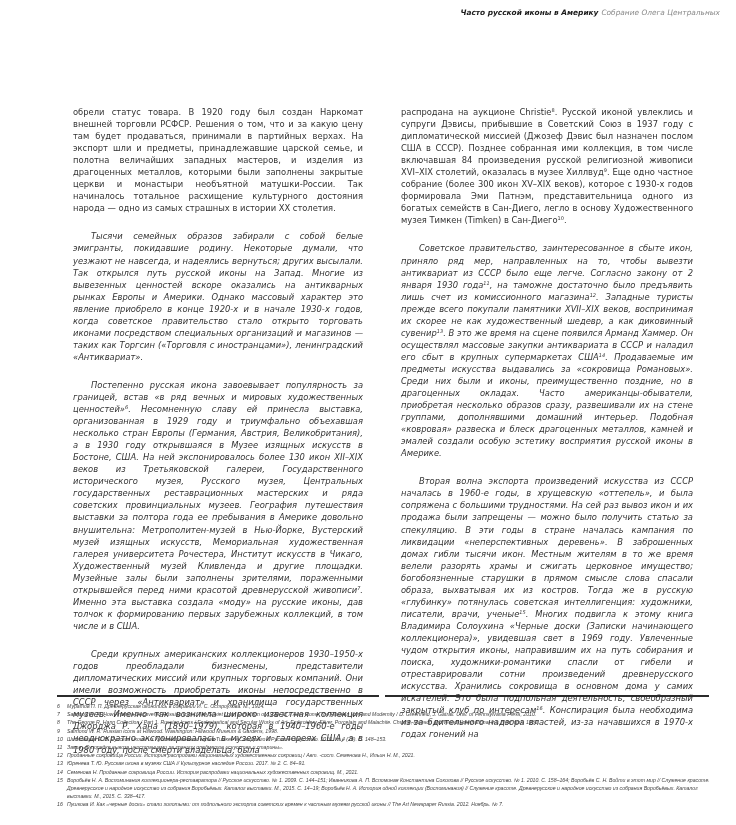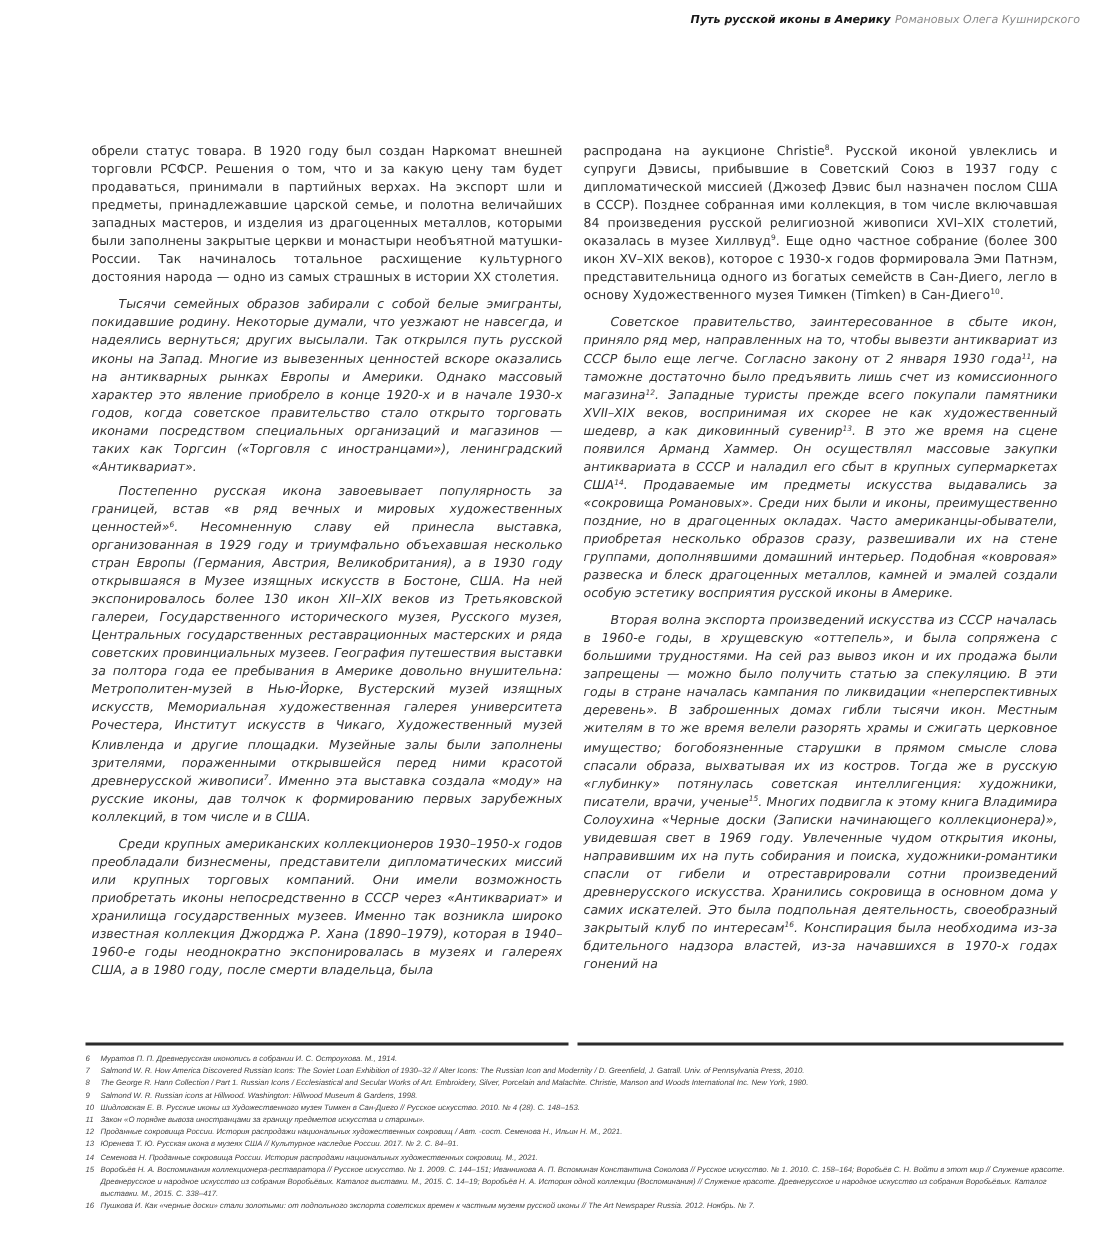--- a/index.html
+++ b/index.html
@@ -3,37 +3,37 @@
 <meta charset="utf-8">
 <style>
   html, body { margin: 0; padding: 0; background: #ffffff; }
   body { width: 736px; height: 825px; position: relative; overflow: hidden; font-family: "DejaVu Sans", sans-serif; color: #2b2b2b; }
   .header { position: absolute; top: 8px; right: 16px; font-size: 7.4px; line-height: 10px; white-space: nowrap; }
   .header .title { font-weight: bold; font-style: italic; color: #1a1a1a; }
   .header .subtitle { font-style: italic; color: #8a8a8a; margin-left: 3px; }
   .col { position: absolute; top: 90px; width: 322px; font-size: 8.35px; line-height: 12.05px; text-align: justify; color: #333; }
   .col.left { left: 57px; }
   .col.right { left: 385px; width: 324px; }
-  .col p { margin: 4px; text-indent: 0; }
+  .col p { margin: 16px; text-indent: 0; }
   .col p.ind { text-indent: 18px; font-style: italic; }
   .col p.gap { margin-top: 6px; }
   sup { font-size: 5px; line-height: 0; vertical-align: 3px; }
   .rule { position: absolute; top: 695px; height: 1.5px; background: #2b2b2b; }
   .rule.l { left: 57px; width: 322px; }
   .rule.r { left: 385px; width: 324px; }
   .notes { position: absolute; top: 702px; left: 57px; width: 655px; font-size: 5.2px; line-height: 8.2px; font-style: italic; color: #444; font-family: "Liberation Sans", sans-serif; }
   .note { display: flex; }
   .note .num { width: 10px; flex: none; }
   .note .txt { flex: 1; }
 </style>
 </head>
 <body>
 
 <div class="header">
-  <span class="title">Путь русской иконы в Америку</span><span class="subtitle">Романовых Олега Кушнирского</span>
+  <span class="title">Часто русской иконы в Америку</span><span class="subtitle">Собрание Олега Центральных</span>
 </div>
 
 <div class="col left">
   <p>обрели статус товара. В 1920 году был создан Наркомат внешней торговли РСФСР. Решения о том, что и за какую цену там будет продаваться, принимали в партийных верхах. На экспорт шли и предметы, принадлежавшие царской семье, и полотна величайших западных мастеров, и изделия из драгоценных металлов, которыми были заполнены закрытые церкви и монастыри необъятной матушки-России. Так начиналось тотальное расхищение культурного достояния народа — одно из самых страшных в истории XX столетия.</p>
   <p class="ind gap">Тысячи семейных образов забирали с собой белые эмигранты, покидавшие родину. Некоторые думали, что уезжают не навсегда, и надеялись вернуться; других высылали. Так открылся путь русской иконы на Запад. Многие из вывезенных ценностей вскоре оказались на антикварных рынках Европы и Америки. Однако массовый характер это явление приобрело в конце 1920-х и в начале 1930-х годов, когда советское правительство стало открыто торговать иконами посредством специальных организаций и магазинов — таких как Торгсин («Торговля с иностранцами»), ленинградский «Антиквариат».</p>
   <p class="ind"><span>Постепенно русская икона завоевывает популярность за границей, встав «в ряд вечных и мировых художественных ценностей»</span><sup>6</sup><span>. Несомненную славу ей принесла выставка, организованная в 1929 году и триумфально объехавшая несколько стран Европы (Германия, Австрия, Великобритания), а в 1930 году открывшаяся в Музее изящных искусств в Бостоне, США. На ней экспонировалось более 130 икон XII–XIX веков из Третьяковской галереи, Государственного исторического музея, Русского музея, Центральных государственных реставрационных мастерских и ряда советских провинциальных музеев. География путешествия выставки за полтора года ее пребывания в Америке довольно внушительна: Метрополитен-музей в Нью-Йорке, Вустерский музей изящных искусств, Мемориальная художественная галерея университета Рочестера, Институт искусств в Чикаго, Художественный музей Кливленда и другие площадки. Музейные залы были заполнены зрителями, пораженными открывшейся перед ними красотой древнерусской живописи</span><sup>7</sup><span>. Именно эта выставка создала «моду» на русские иконы, дав толчок к формированию первых зарубежных коллекций, в том числе и в США.</span></p>
   <p class="ind gap">Среди крупных американских коллекционеров 1930–1950-х годов преобладали бизнесмены, представители дипломатических миссий или крупных торговых компаний. Они имели возможность приобретать иконы непосредственно в СССР через «Антиквариат» и хранилища государственных музеев. Именно так возникла широко известная коллекция Джорджа Р. Хана (1890–1979), которая в 1940–1960-е годы неоднократно экспонировалась в музеях и галереях США, а в 1980 году, после смерти владельца, была</p>
 </div>
 
 <div class="col right">

